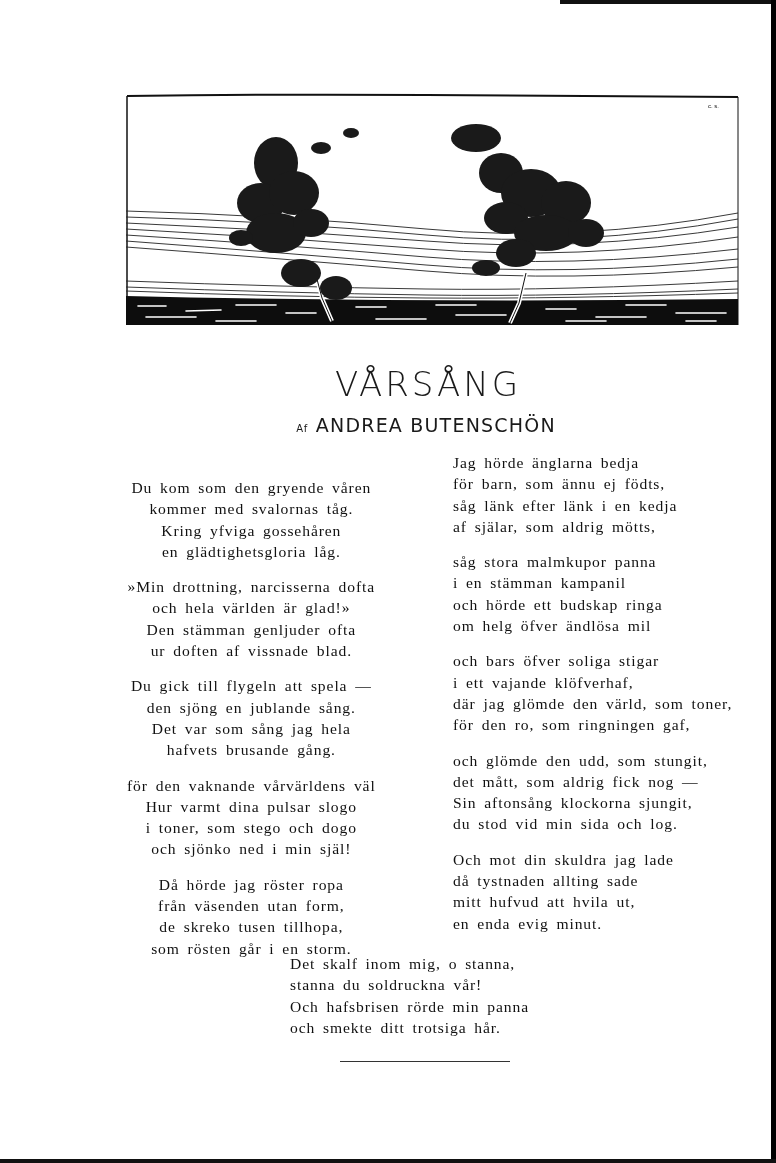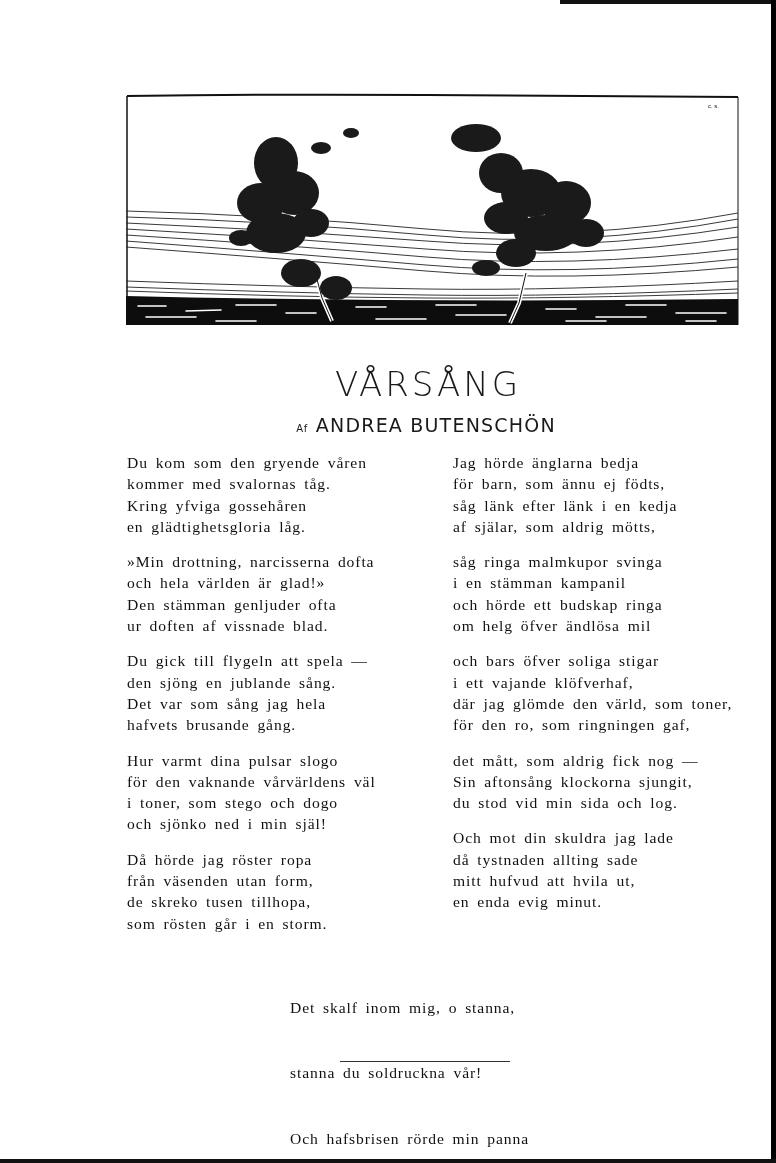--- a/index.html
+++ b/index.html
@@ -5,26 +5,26 @@
   html, body { margin:0; padding:0; }
   body { width:776px; height:1163px; background:#ffffff; position:relative; overflow:hidden; font-family:"Liberation Serif", serif; color:#111; }
   .edge-right { position:absolute; right:0; top:0; width:5px; height:1163px; background:#000; }
   .edge-top { position:absolute; left:560px; top:0; width:216px; height:4px; background:#111; }
   .edge-bottom { position:absolute; left:0; top:1159px; width:776px; height:4px; background:#111; }
   .illustration { position:absolute; left:126px; top:93px; width:614px; height:234px; }
   .title { position:absolute; left:0; width:856px; top:364px; text-align:center; font-family:"DejaVu Sans", sans-serif; font-weight:300; font-size:34px; letter-spacing:3px; color:#1a1a1a; }
   .byline { position:absolute; left:0; width:852px; top:414px; text-align:center; font-family:"DejaVu Sans", sans-serif; font-size:19px; letter-spacing:1.2px; color:#1a1a1a; }
   .byline .sc { font-size:10px; }
   .col { position:absolute; font-size:15.6px; line-height:21.3px; letter-spacing:0.9px; word-spacing:3px; }
-  .col-left { left:127px; top:452px; }
+  .col-left { left:127px; top:477px;text-align:center; }
   .col-right { left:453px; top:452px; }
   .stanza { margin:0 0 14px 0; }
   .stanza .line { display:block; white-space:nowrap; }
   .final { position:absolute; left:290px; top:953px; font-size:15.6px; line-height:21.3px; letter-spacing:0.9px; word-spacing:3px; }
-  .final .line { display:block; white-space:nowrap;margin-top:44px; }
+  .final .line { display:block; white-space:nowrap; }
   .end-rule { position:absolute; left:340px; top:1061px; width:170px; height:1px; background:#333; }
 </style>
 </head>
 <body>
 
 <div class="edge-top"></div>
 <div class="edge-right"></div>
 <div class="edge-bottom"></div>
 
 <svg class="illustration" viewBox="0 0 614 234" width="614" height="234">
@@ -119,53 +119,54 @@
     <span class="line">Den stämman genljuder ofta</span>
     <span class="line">ur doften af vissnade blad.</span>
   </div>
   <div class="stanza">
     <span class="line">Du gick till flygeln att spela —</span>
     <span class="line">den sjöng en jublande sång.</span>
     <span class="line">Det var som sång jag hela</span>
     <span class="line">hafvets brusande gång.</span>
   </div>
   <div class="stanza">
+    <span class="line">för den vaknande vårvärldens väl</span>
     <span class="line">Hur varmt dina pulsar slogo</span>
-    <span class="line">för den vaknande vårvärldens väl</span>
     <span class="line">i toner, som stego och dogo</span>
     <span class="line">och sjönko ned i min själ!</span>
   </div>
   <div class="stanza">
     <span class="line">Då hörde jag röster ropa</span>
     <span class="line">från väsenden utan form,</span>
     <span class="line">de skreko tusen tillhopa,</span>
     <span class="line">som rösten går i en storm.</span>
   </div>
 </div>
 
 <div class="col col-right">
   <div class="stanza">
     <span class="line">Jag hörde änglarna bedja</span>
     <span class="line">för barn, som ännu ej födts,</span>
     <span class="line">såg länk efter länk i en kedja</span>
     <span class="line">af själar, som aldrig mötts,</span>
   </div>
   <div class="stanza">
-    <span class="line">såg ringa malmkupor svinga</span>
+    <span class="line">såg stora malmkupor panna</span>
     <span class="line">i en stämman kampanil</span>
     <span class="line">och hörde ett budskap ringa</span>
     <span class="line">om helg öfver ändlösa mil</span>
   </div>
   <div class="stanza">
     <span class="line">och bars öfver soliga stigar</span>
     <span class="line">i ett vajande klöfverhaf,</span>
     <span class="line">där jag glömde den värld, som toner,</span>
     <span class="line">för den ro, som ringningen gaf,</span>
   </div>
   <div class="stanza">
+    <span class="line">och glömde den udd, som stungit,</span>
     <span class="line">det mått, som aldrig fick nog —</span>
     <span class="line">Sin aftonsång klockorna sjungit,</span>
     <span class="line">du stod vid min sida och log.</span>
   </div>
   <div class="stanza">
     <span class="line">Och mot din skuldra jag lade</span>
     <span class="line">då tystnaden allting sade</span>
     <span class="line">mitt hufvud att hvila ut,</span>
     <span class="line">en enda evig minut.</span>
   </div>

